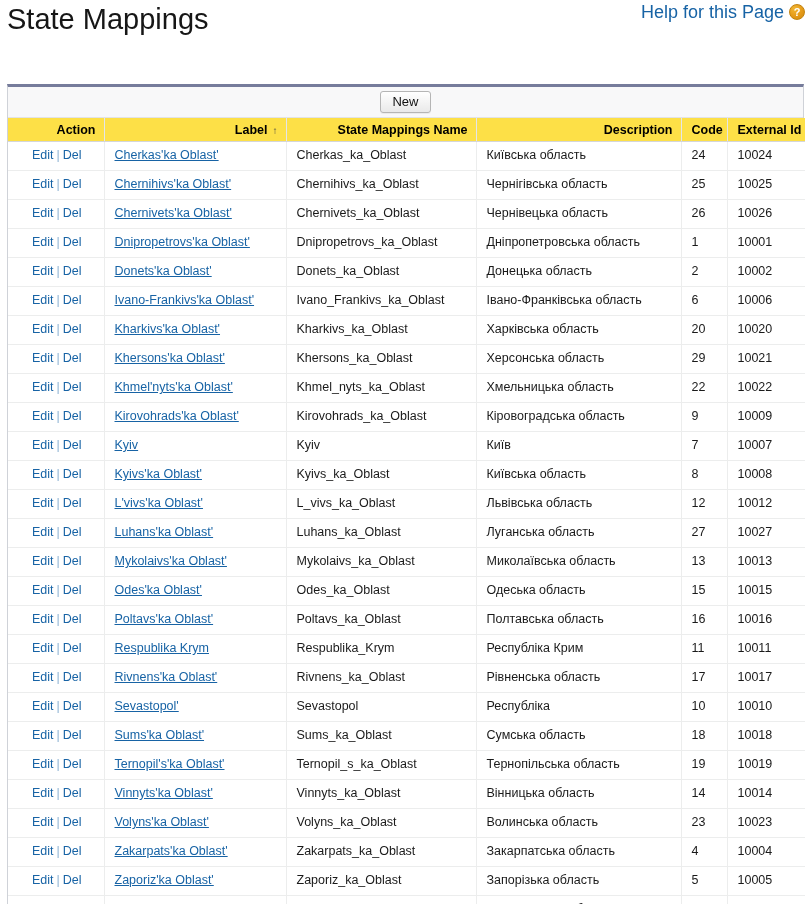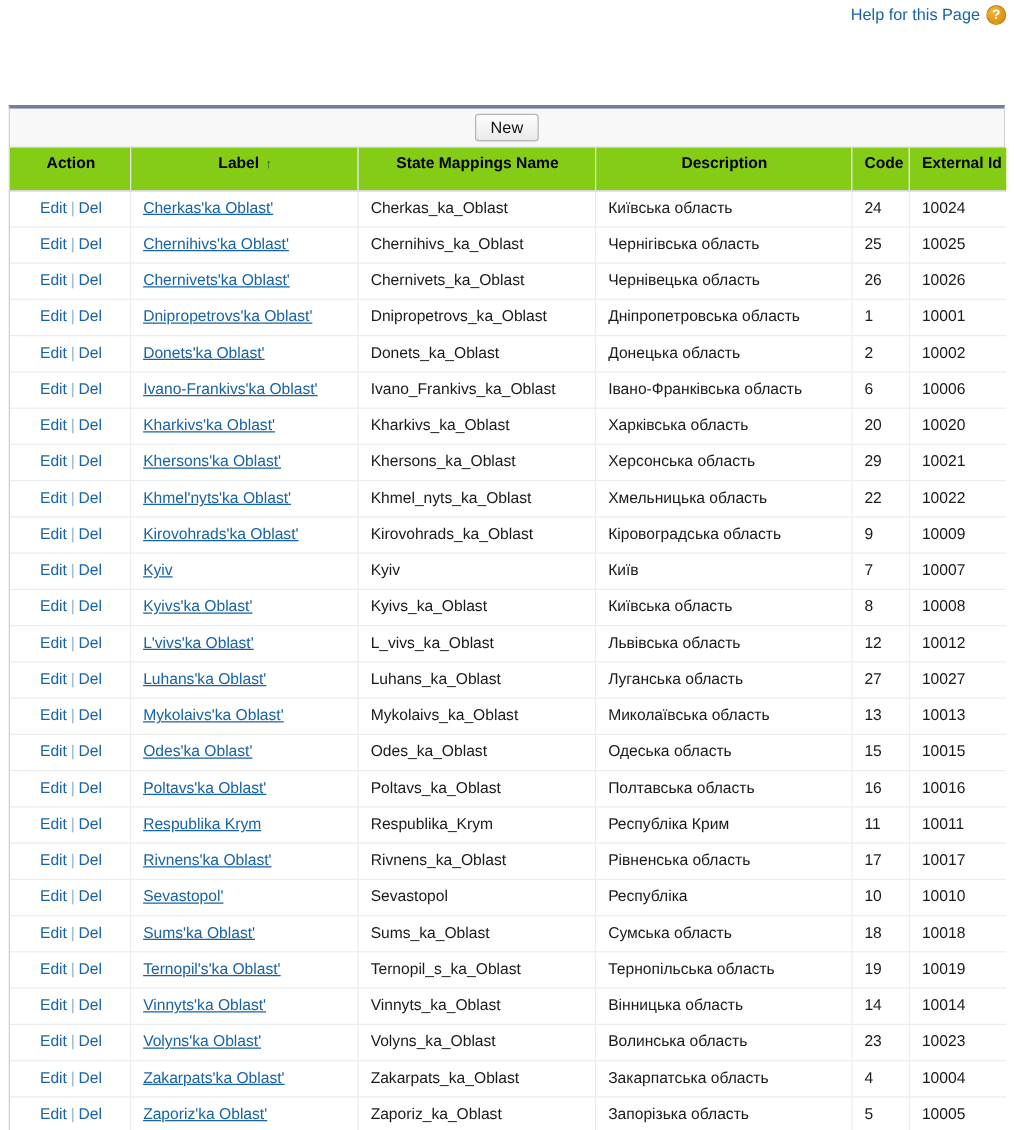--- a/index.html
+++ b/index.html
@@ -28,21 +28,21 @@
     top: 4px;
     right: 6px;
     display: flex;
     align-items: center;
     gap: 5px;
     font-size: 12px;
   }
   .help-link {
     color: #1763a5;
     text-decoration: none;
-    font-size: 13px;
+    font-size: 18px;
     line-height: 14px;
   }
   .help-icon {
     width: 16px;
     height: 16px;
     border-radius: 50%;
     background: radial-gradient(circle at 35% 28%, #f2b733 0%, #e59a18 55%, #cf8b10 100%);
     border: 1px solid #c3830f;
     box-sizing: border-box;
     color: #ffffff;
@@ -151,26 +151,26 @@
 
   
   table.list {
     width: 100%;
     border-collapse: collapse;
     background: #ffffff;
     table-layout: fixed;
     font-size: 12.5px;
   }
   table.list thead th {
-    background: #84cc16;
+    background: #fde047;
     font-size: 12.5px;
     font-weight: bold;
     color: #000;
-    text-align: center;
-    padding: 5px 8px 15px 10px;
+    text-align: right;
+    padding: 5px 8px 4px 10px;
     border-bottom: 1px solid #d4d6da;
     border-right: 1px solid #e4e5e8;
     white-space: nowrap;
     box-sizing: border-box;
     vertical-align: middle;
   }
   table.list thead th:last-child { border-right: none; }
   table.list tbody td {
     padding: 5px 8px 6px 10px;
     border-bottom: 1px solid #eceded;
@@ -222,20 +222,21 @@
 </head>
 <body>
 
 <div class="page">
 
   <div class="help-bar">
     <a class="help-link" href="#">Help for this Page</a>
     <span class="help-icon">?</span>
   </div>
 
+  <h1 class="page-title">State Mappings</h1>
 
 
   <div class="list-panel">
 
     <div class="panel-actions">
       <button class="btn-new" type="button">New</button>
     </div>
 
     <table class="list">
       <colgroup>

